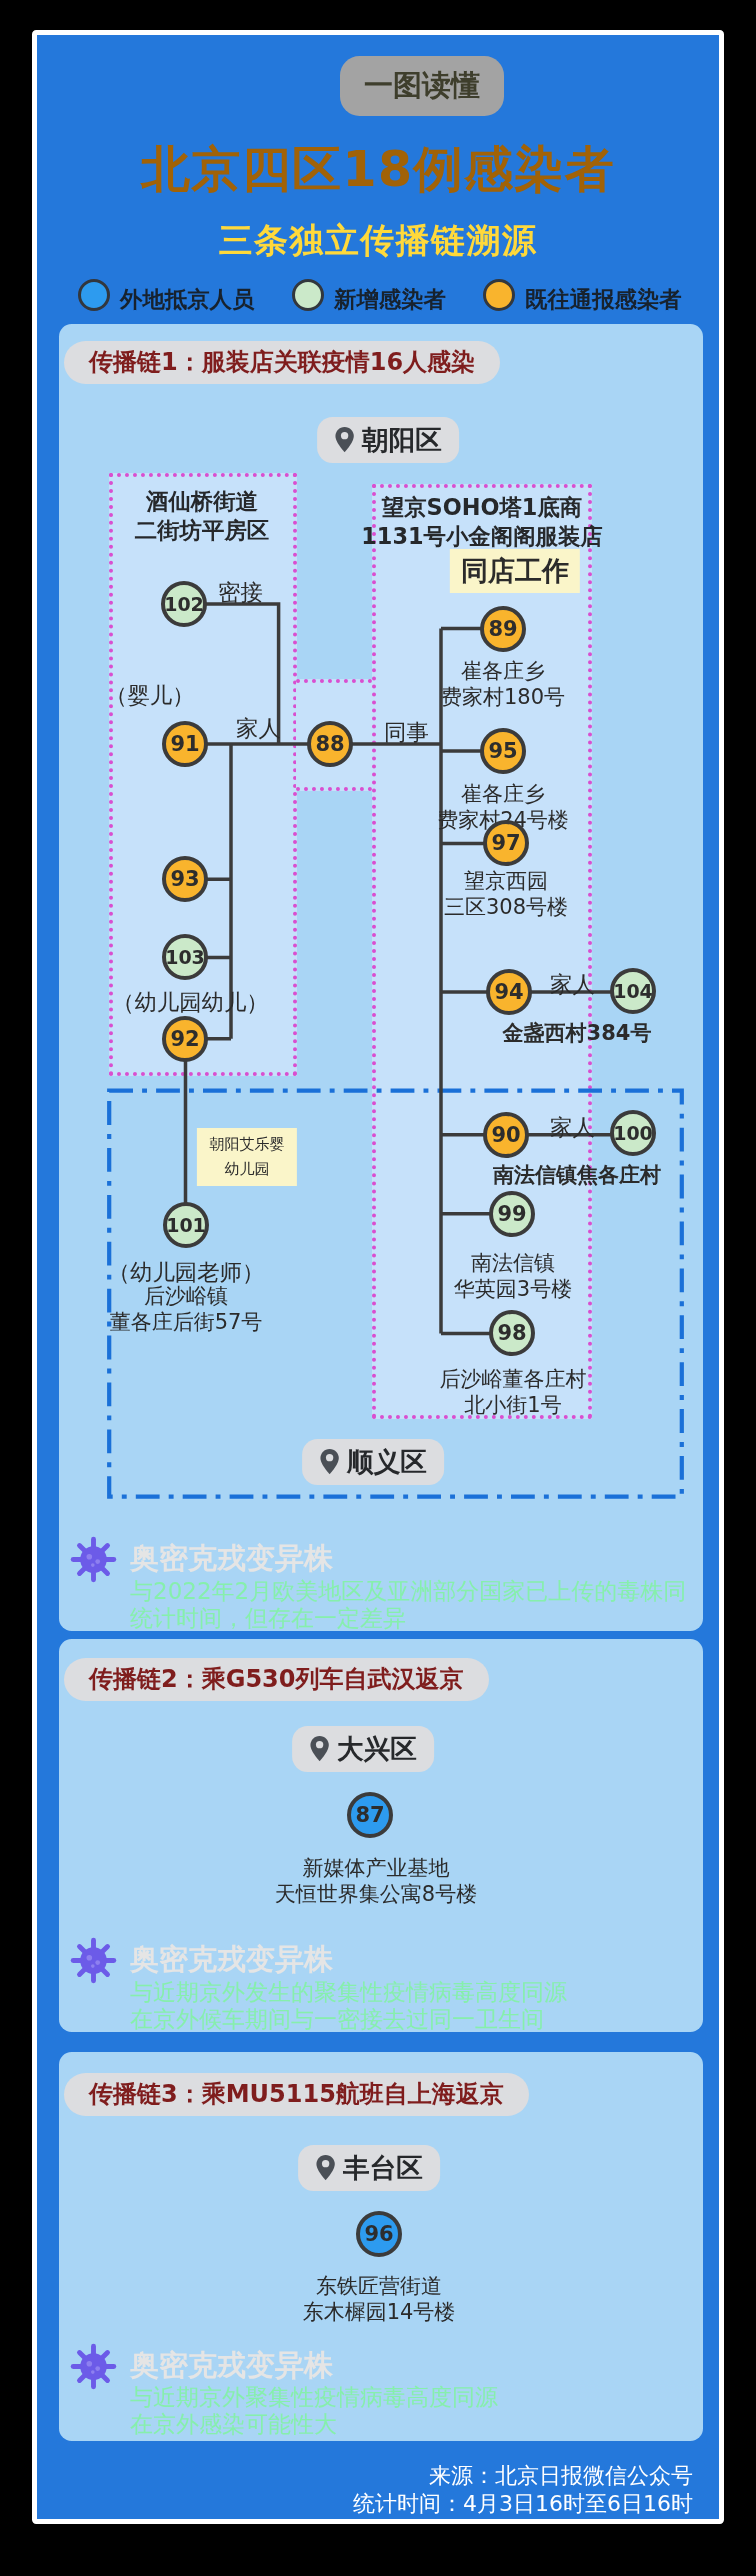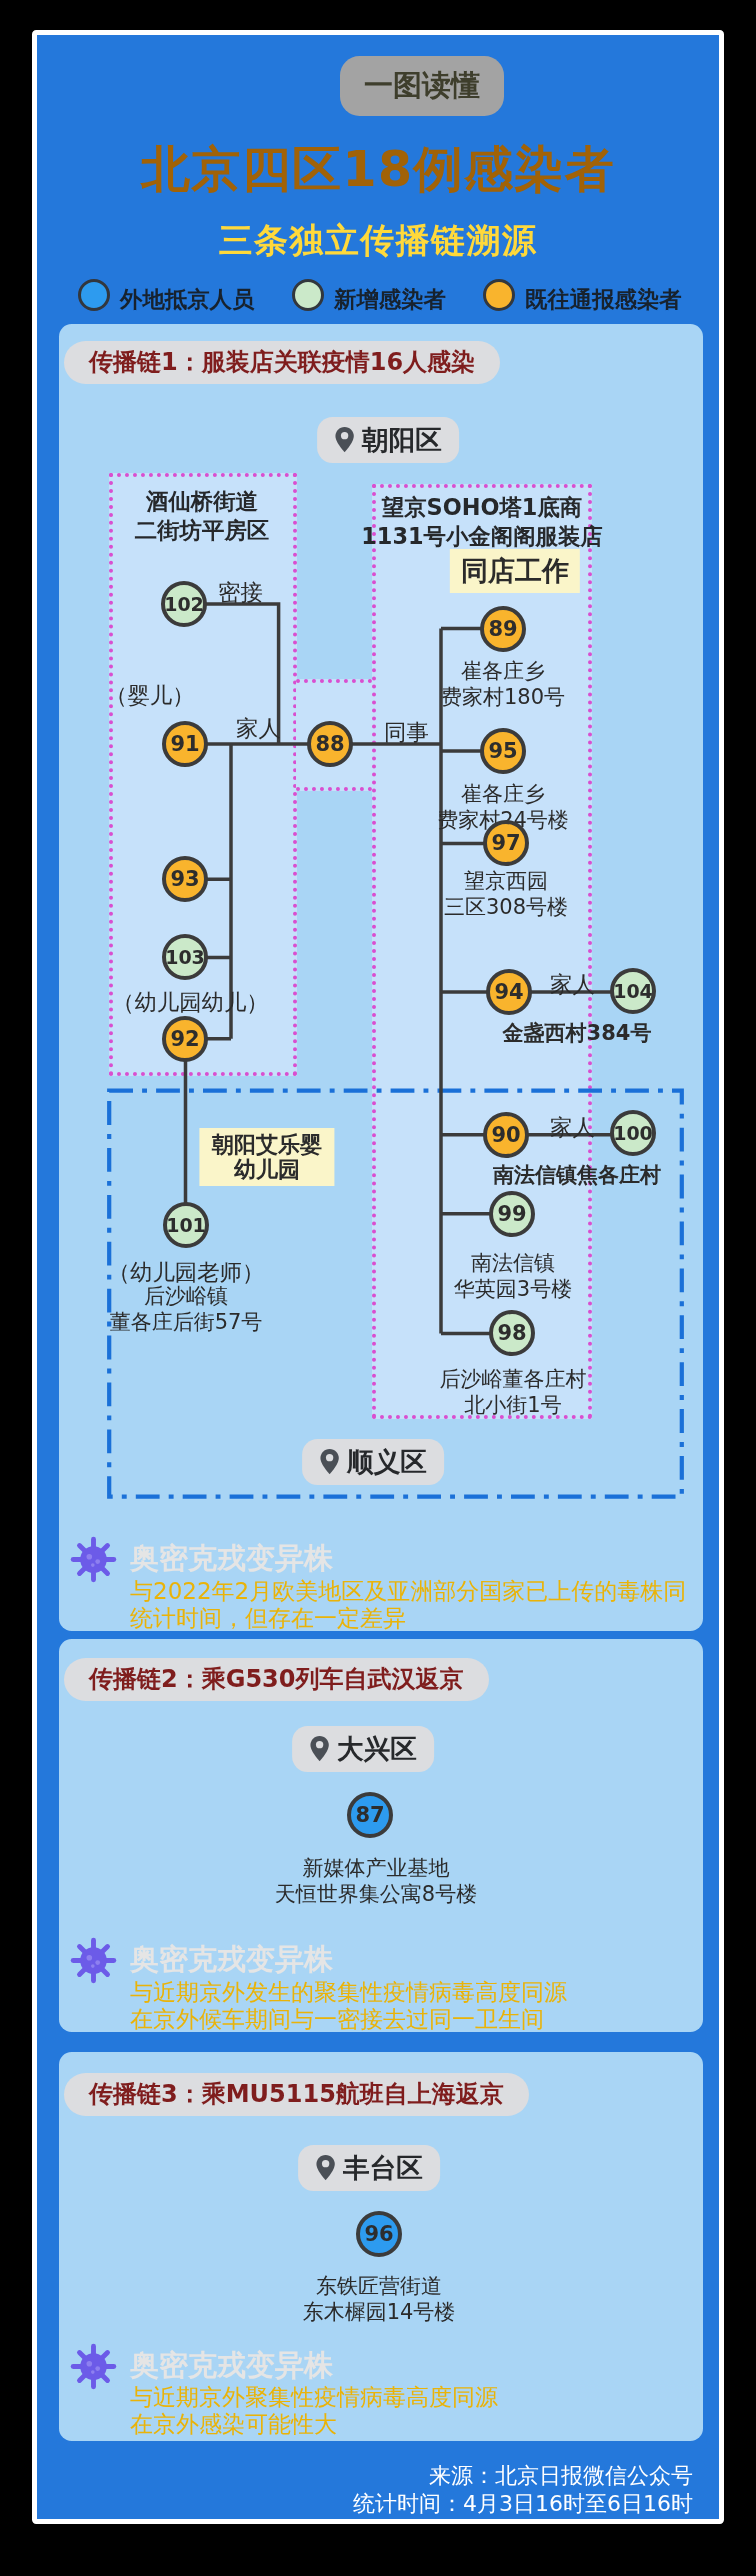--- a/index.html
+++ b/index.html
@@ -40,21 +40,21 @@
   .node.n3{font-size:19px;}
   .node.o{background:#F9B42D;} .node.g{background:#CBE9C9;} .node.b{background:#2D9BEF;}
   
   .lbl{color:#2b2b2b;font-size:22.4px;z-index:4;white-space:nowrap;}
   .addr{color:#2b2b2b;font-size:21px;line-height:26px;text-align:center;z-index:4;
         transform:translateX(-50%);white-space:nowrap;}
   .addr.bold{font-weight:bold;}
   .ylab{background:#FAF5C9;color:#2b2b2b;z-index:4;text-align:center;}
   
   .nhead{color:#e5e5e5;font-size:29px;font-weight:bold;z-index:4;white-space:nowrap;}
-  .nbody{color:#eab308;font-size:23px;line-height:26.6px;z-index:4;white-space:nowrap;}
+  .nbody{color:#86efac;font-size:23px;line-height:26.6px;z-index:4;white-space:nowrap;}
   .footer{color:#fff;font-size:22px;right:63px;text-align:right;z-index:2;white-space:nowrap;}
   svg.overlay{position:absolute;left:0;top:0;z-index:3;pointer-events:none;}
 </style>
 </head>
 <body>
 
 <div id="canvas">
   <div class="abs poster"></div>
 
   <div class="abs tagbadge">一图读懂</div>
@@ -160,21 +160,21 @@
   </div>
   <div class="abs addr" style="left:513px;top:1366px;">
     <div>后沙峪董各庄村</div>
     <div>北小街1号</div>
   </div>
   <div class="abs addr" style="left:186px;top:1283px;">
     <div>后沙峪镇</div>
     <div>董各庄后街57号</div>
   </div>
 
-  <div class="abs ylab" style="left:247px;top:1128px;transform:translateX(-50%);font-size:22px;font-weight:bold;line-height:25px;padding:4.2px 12.6px;margin-left:20px;">
+  <div class="abs ylab" style="left:247px;top:1128px;transform:translateX(-50%);font-size:15px;font-weight:normal;line-height:25px;padding:4.2px 12.6px;">
     <div>朝阳艾乐婴</div>
     <div>幼儿园</div>
   </div>
 
   <div class="abs rbadge" style="left:373px;top:1439px;">
     <svg width="21" height="28" viewBox="0 0 24 32">
       <path d="M12 1C6 1 1.5 5.8 1.5 11.5c0 7.5 10.5 18.5 10.5 18.5s10.5-11 10.5-18.5C22.5 5.8 18 1 12 1z" fill="#4A4F56"></path>
       <circle cx="12" cy="11" r="4.2" fill="#DCDDE0"></circle>
     </svg>
     <span>顺义区</span>

